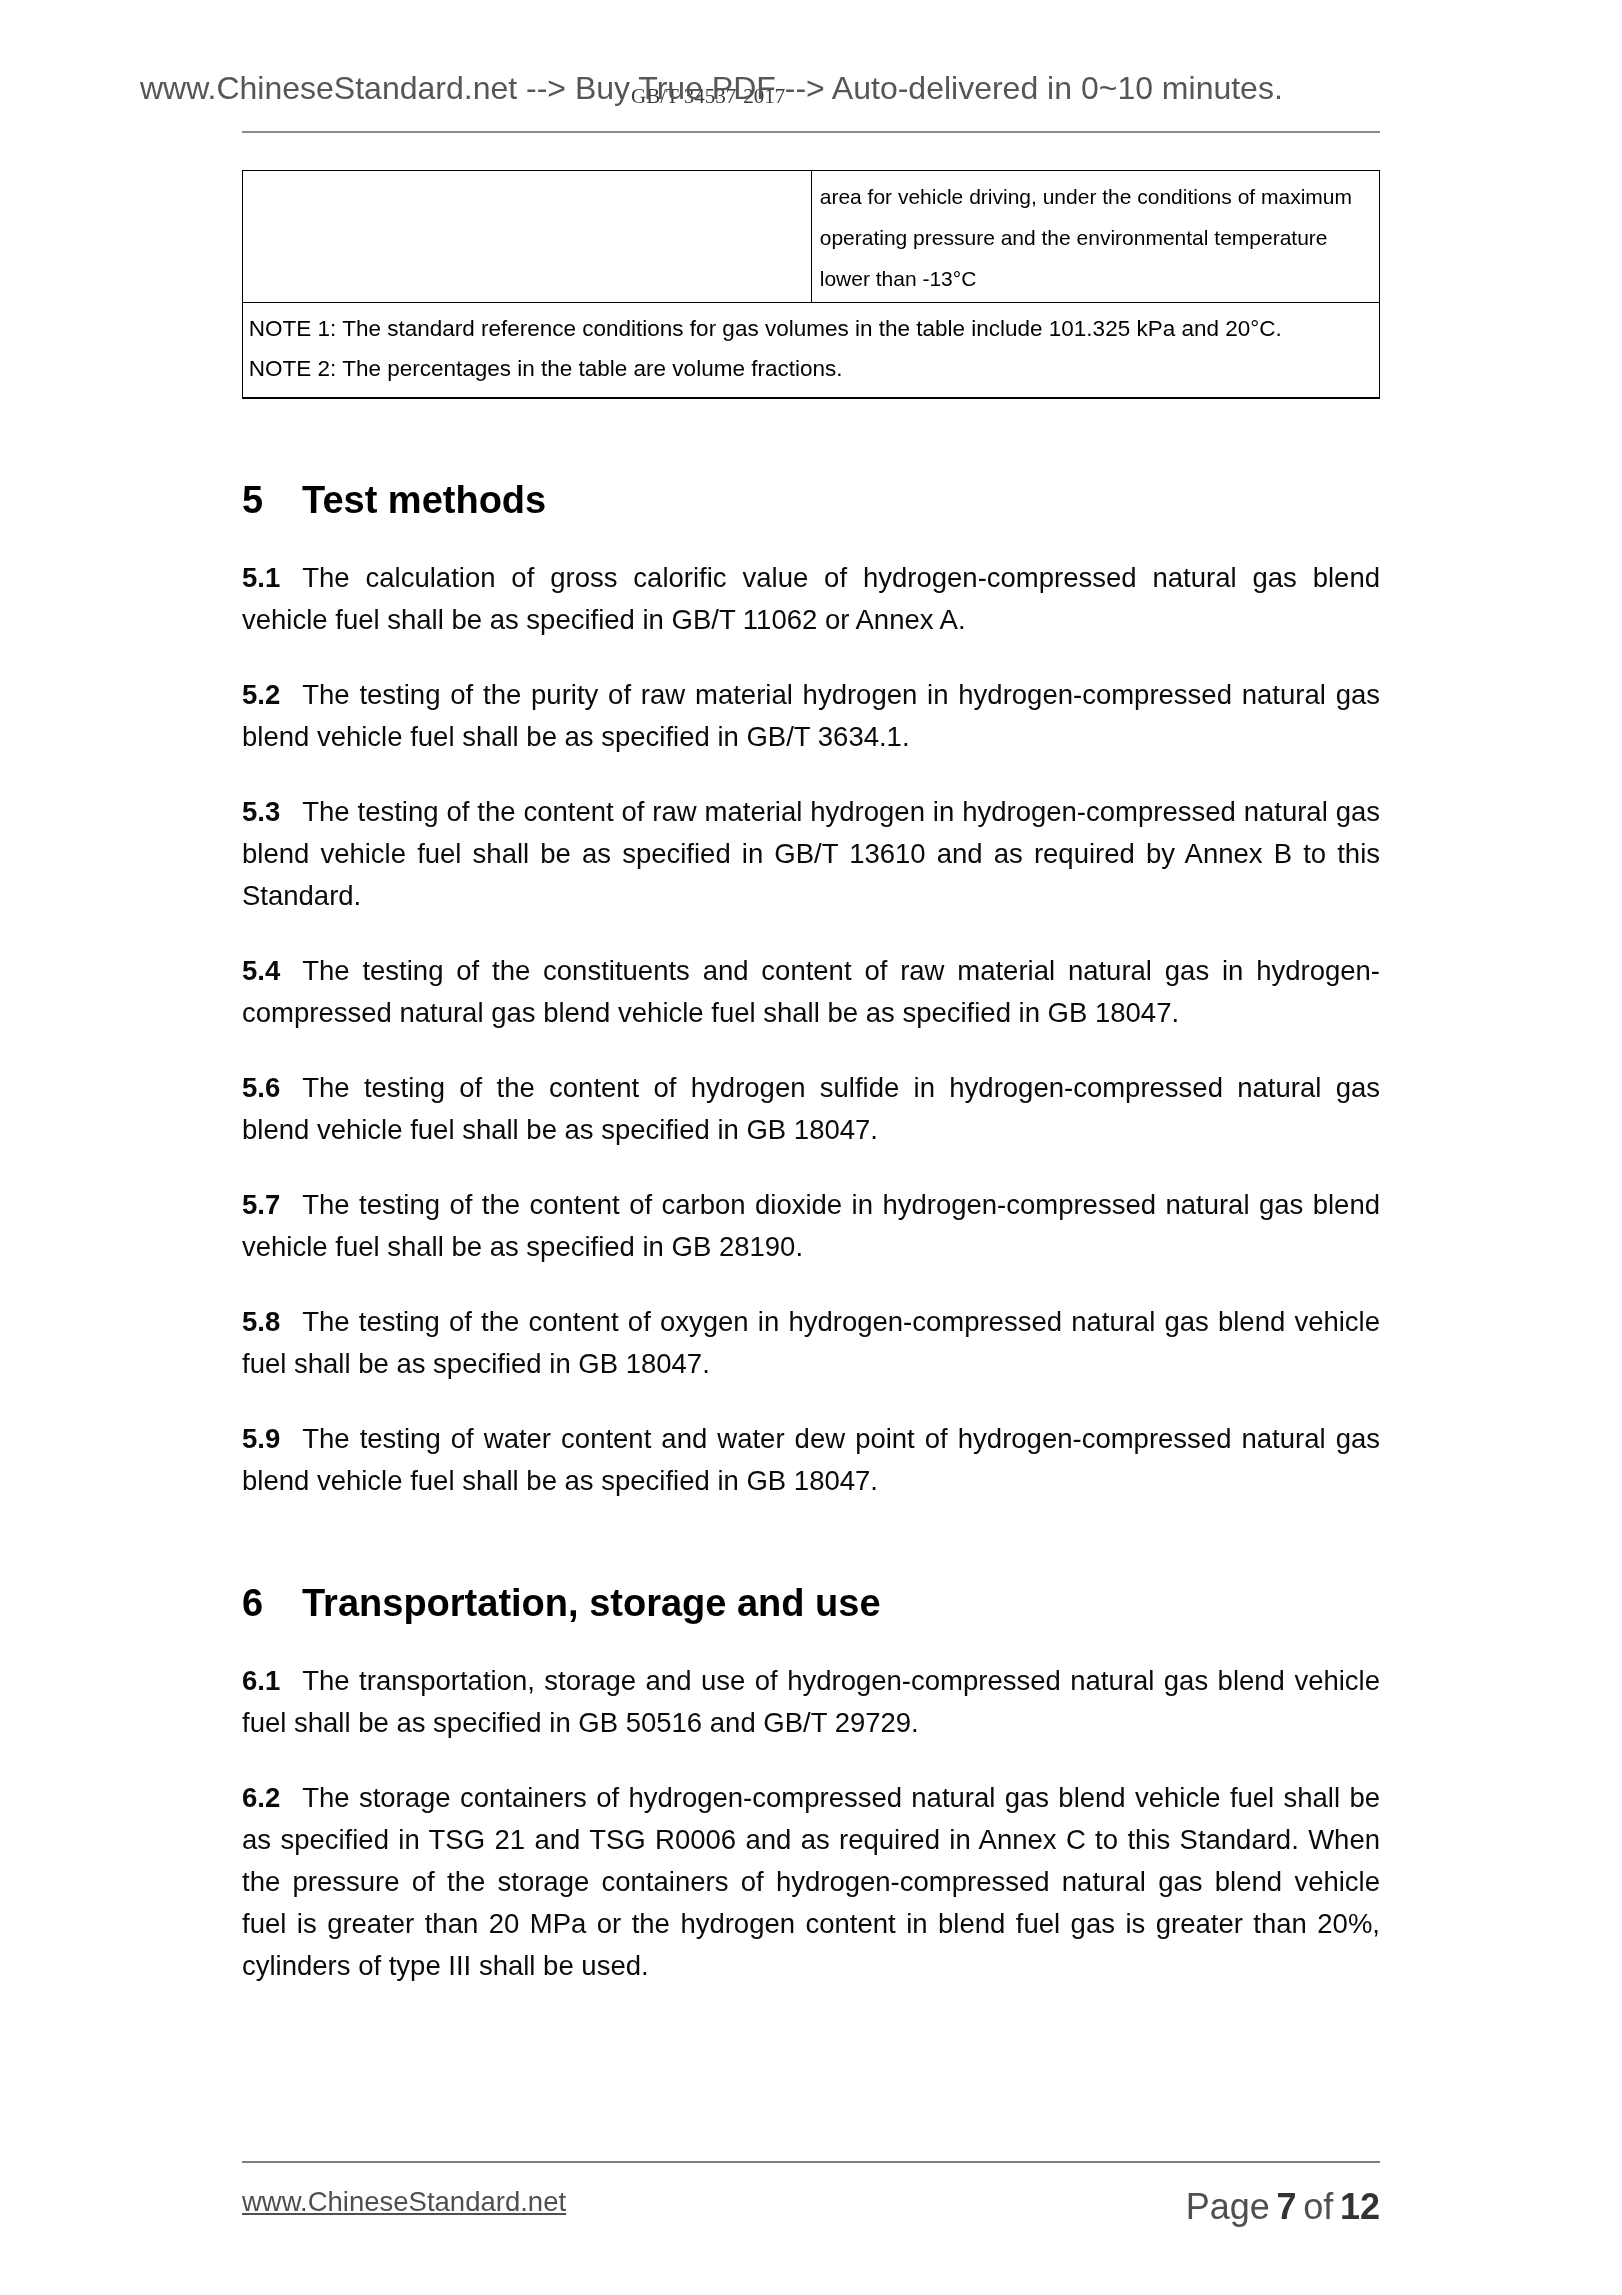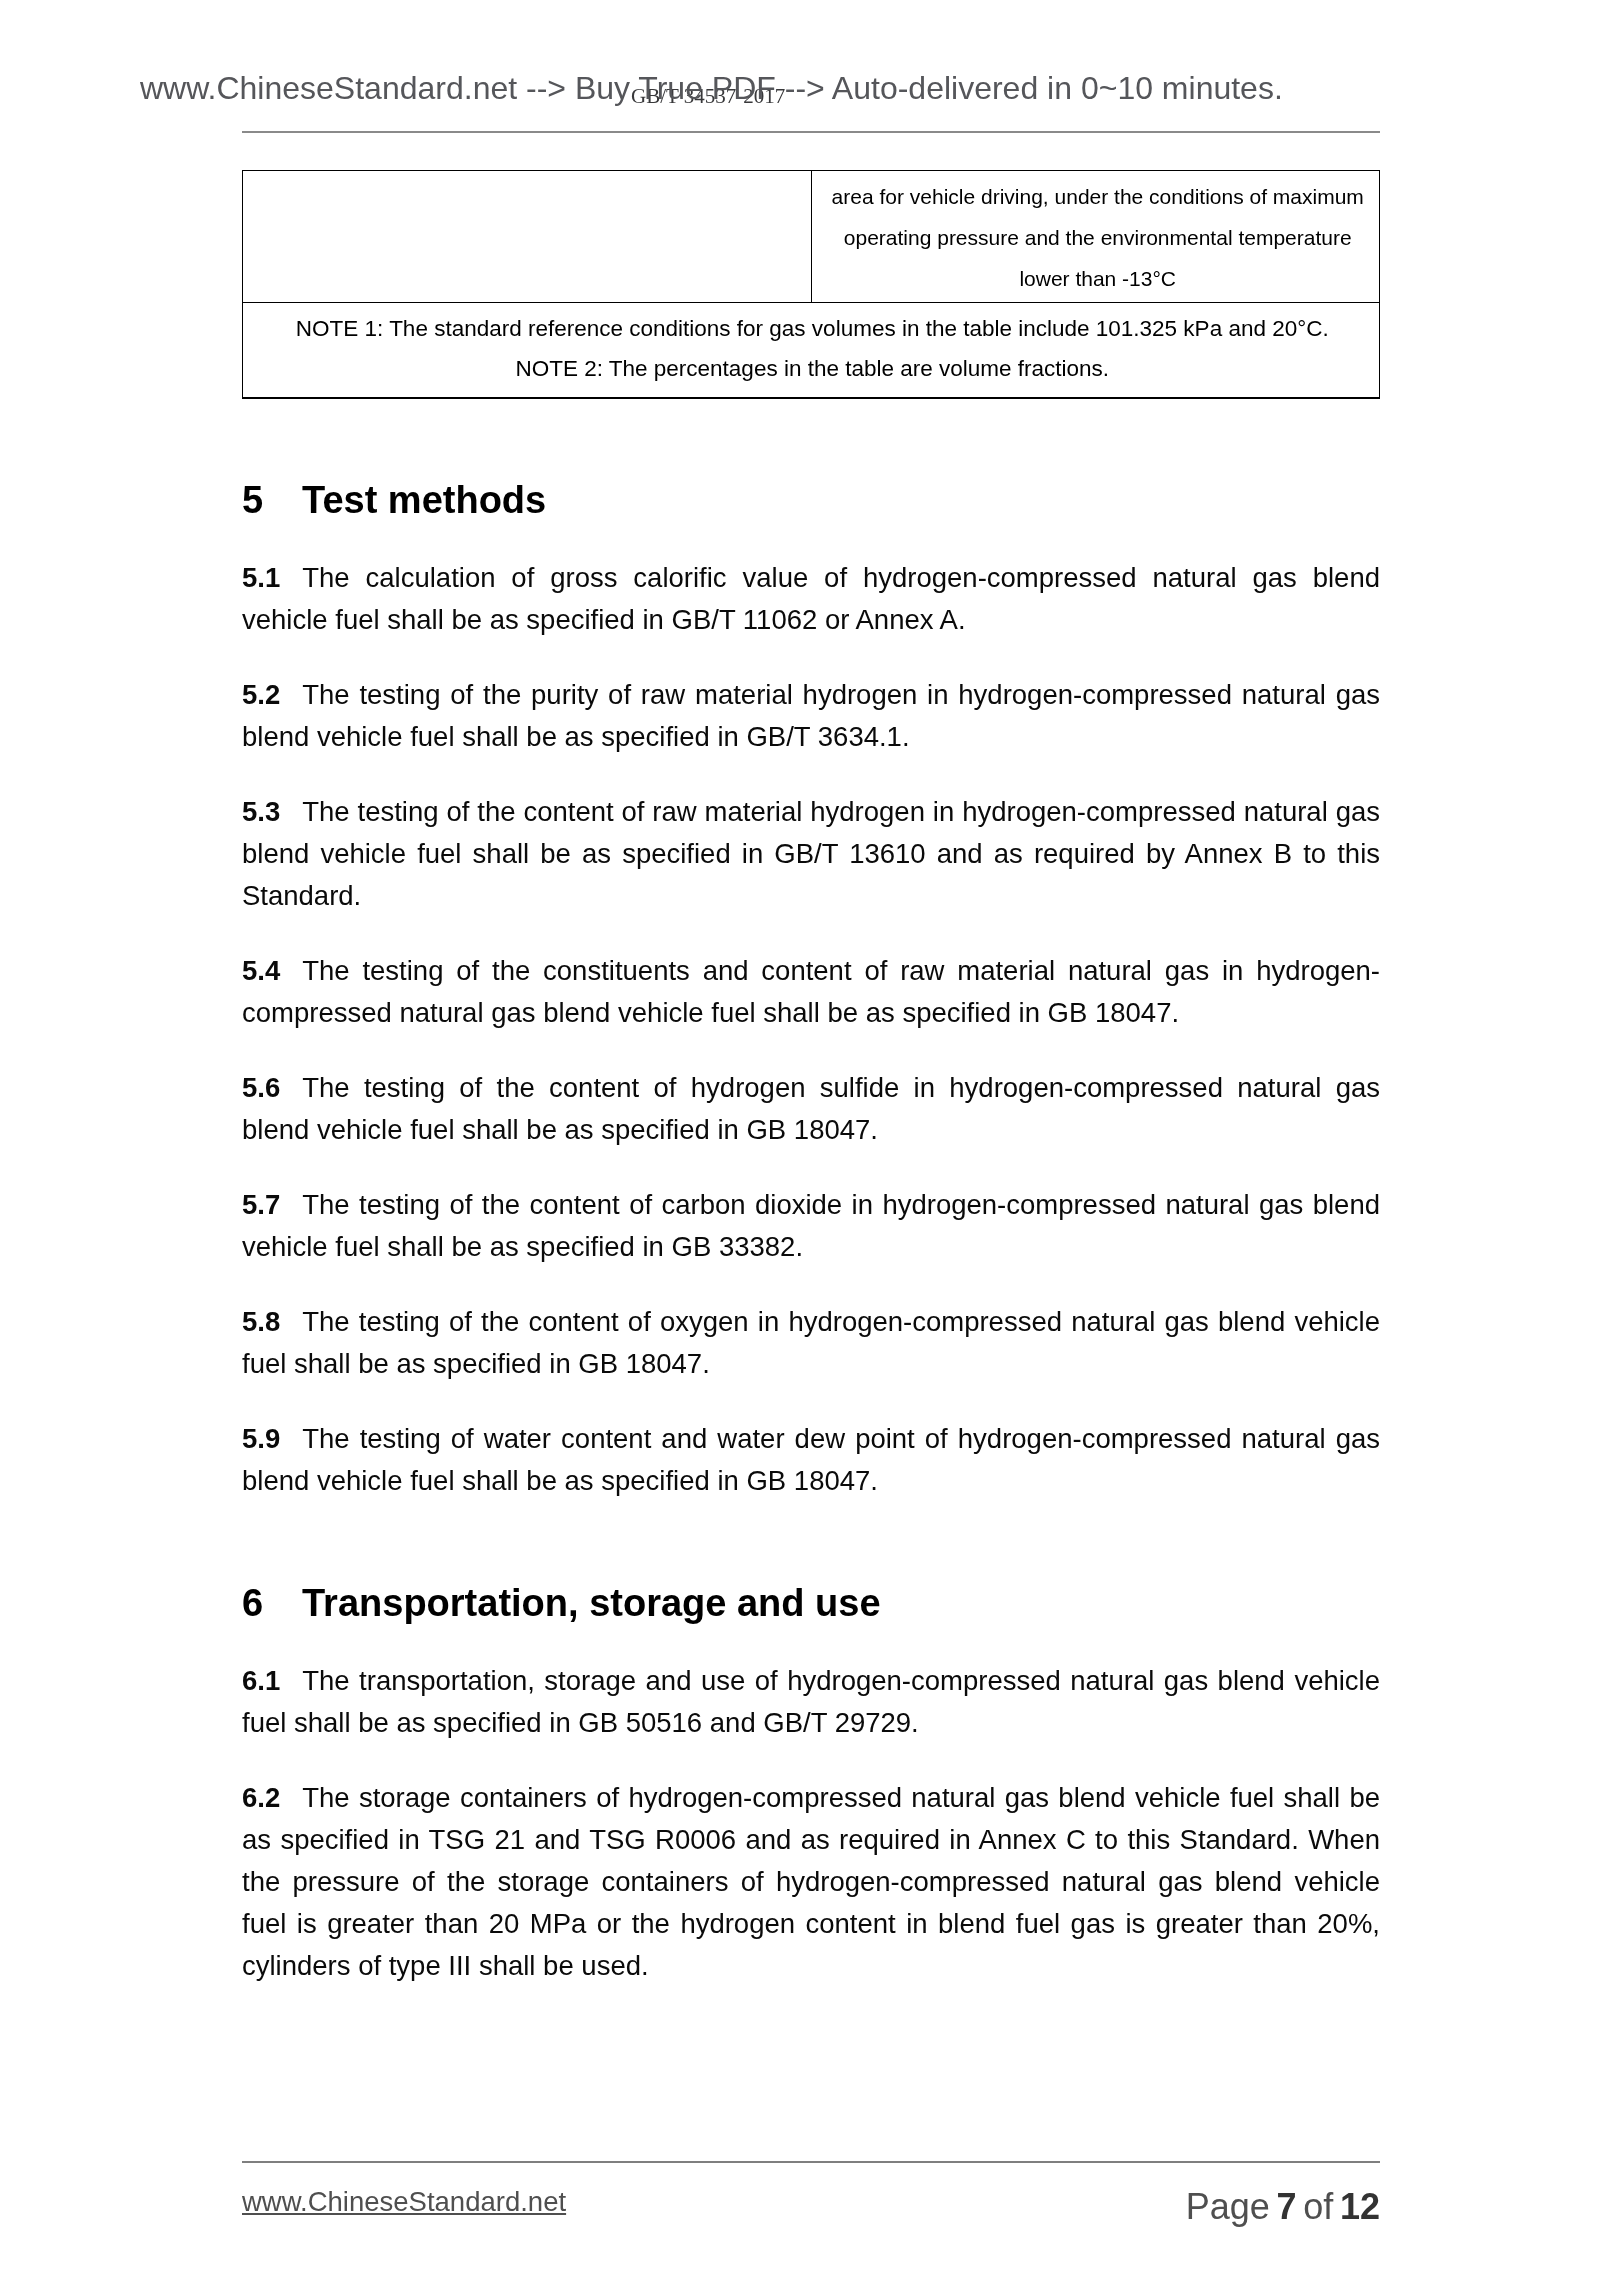--- a/index.html
+++ b/index.html
@@ -54,21 +54,20 @@
     left: 242px;
     top: 170px;
     width: 1138px;
   }
 
   
   table.cont-table {
     border-collapse: collapse;
     width: 100%;
     table-layout: fixed;
-    text-align: center;
   }
   table.cont-table td {
     border: 1.7px solid #000;
     vertical-align: top;
   }
   td.cell-empty { width: 49.8%; height: 127px; }
   td.cell-text {
     font-size: 21px;
     padding: 5px 3.3px 3.3px 7.5px;
   }
@@ -167,21 +166,21 @@
     </tbody>
       </table>
 
     <h2 class="sec-heading"><span class="sec-num">5</span><span class="sec-title">Test methods</span></h2>
 
     <p class="para"><b class="pnum">5.1</b><span>The calculation of gross calorific value of hydrogen-compressed natural gas blend vehicle fuel shall be as specified in GB/T 11062 or Annex A.</span></p>
     <p class="para"><b class="pnum">5.2</b><span>The testing of the purity of raw material hydrogen in hydrogen-compressed natural gas blend vehicle fuel shall be as specified in GB/T 3634.1.</span></p>
     <p class="para"><b class="pnum">5.3</b><span>The testing of the content of raw material hydrogen in hydrogen-compressed natural gas blend vehicle fuel shall be as specified in GB/T 13610 and as required by Annex B to this Standard.</span></p>
     <p class="para"><b class="pnum">5.4</b><span>The testing of the constituents and content of raw material natural gas in hydrogen-compressed natural gas blend vehicle fuel shall be as specified in GB 18047.</span></p>
     <p class="para"><b class="pnum">5.6</b><span>The testing of the content of hydrogen sulfide in hydrogen-compressed natural gas blend vehicle fuel shall be as specified in GB 18047.</span></p>
-    <p class="para"><b class="pnum">5.7</b><span>The testing of the content of carbon dioxide in hydrogen-compressed natural gas blend vehicle fuel shall be as specified in GB 33382.</span></p>
+    <p class="para"><b class="pnum">5.7</b><span>The testing of the content of carbon dioxide in hydrogen-compressed natural gas blend vehicle fuel shall be as specified in GB 28190.</span></p>
     <p class="para"><b class="pnum">5.8</b><span>The testing of the content of oxygen in hydrogen-compressed natural gas blend vehicle fuel shall be as specified in GB 18047.</span></p>
     <p class="para"><b class="pnum">5.9</b><span>The testing of water content and water dew point of hydrogen-compressed natural gas blend vehicle fuel shall be as specified in GB 18047.</span></p>
 
     <h2 class="sec-heading"><span class="sec-num">6</span><span class="sec-title">Transportation, storage and use</span></h2>
 
     <p class="para"><b class="pnum">6.1</b><span>The transportation, storage and use of hydrogen-compressed natural gas blend vehicle fuel shall be as specified in GB 50516 and GB/T 29729.</span></p>
     <p class="para"><b class="pnum">6.2</b><span>The storage containers of hydrogen-compressed natural gas blend vehicle fuel shall be as specified in TSG 21 and TSG R0006 and as required in Annex C to this Standard. When the pressure of the storage containers of hydrogen-compressed natural gas blend vehicle fuel is greater than 20 MPa or the hydrogen content in blend fuel gas is greater than 20%, cylinders of type III shall be used.</span></p>
 
   </div>
 

